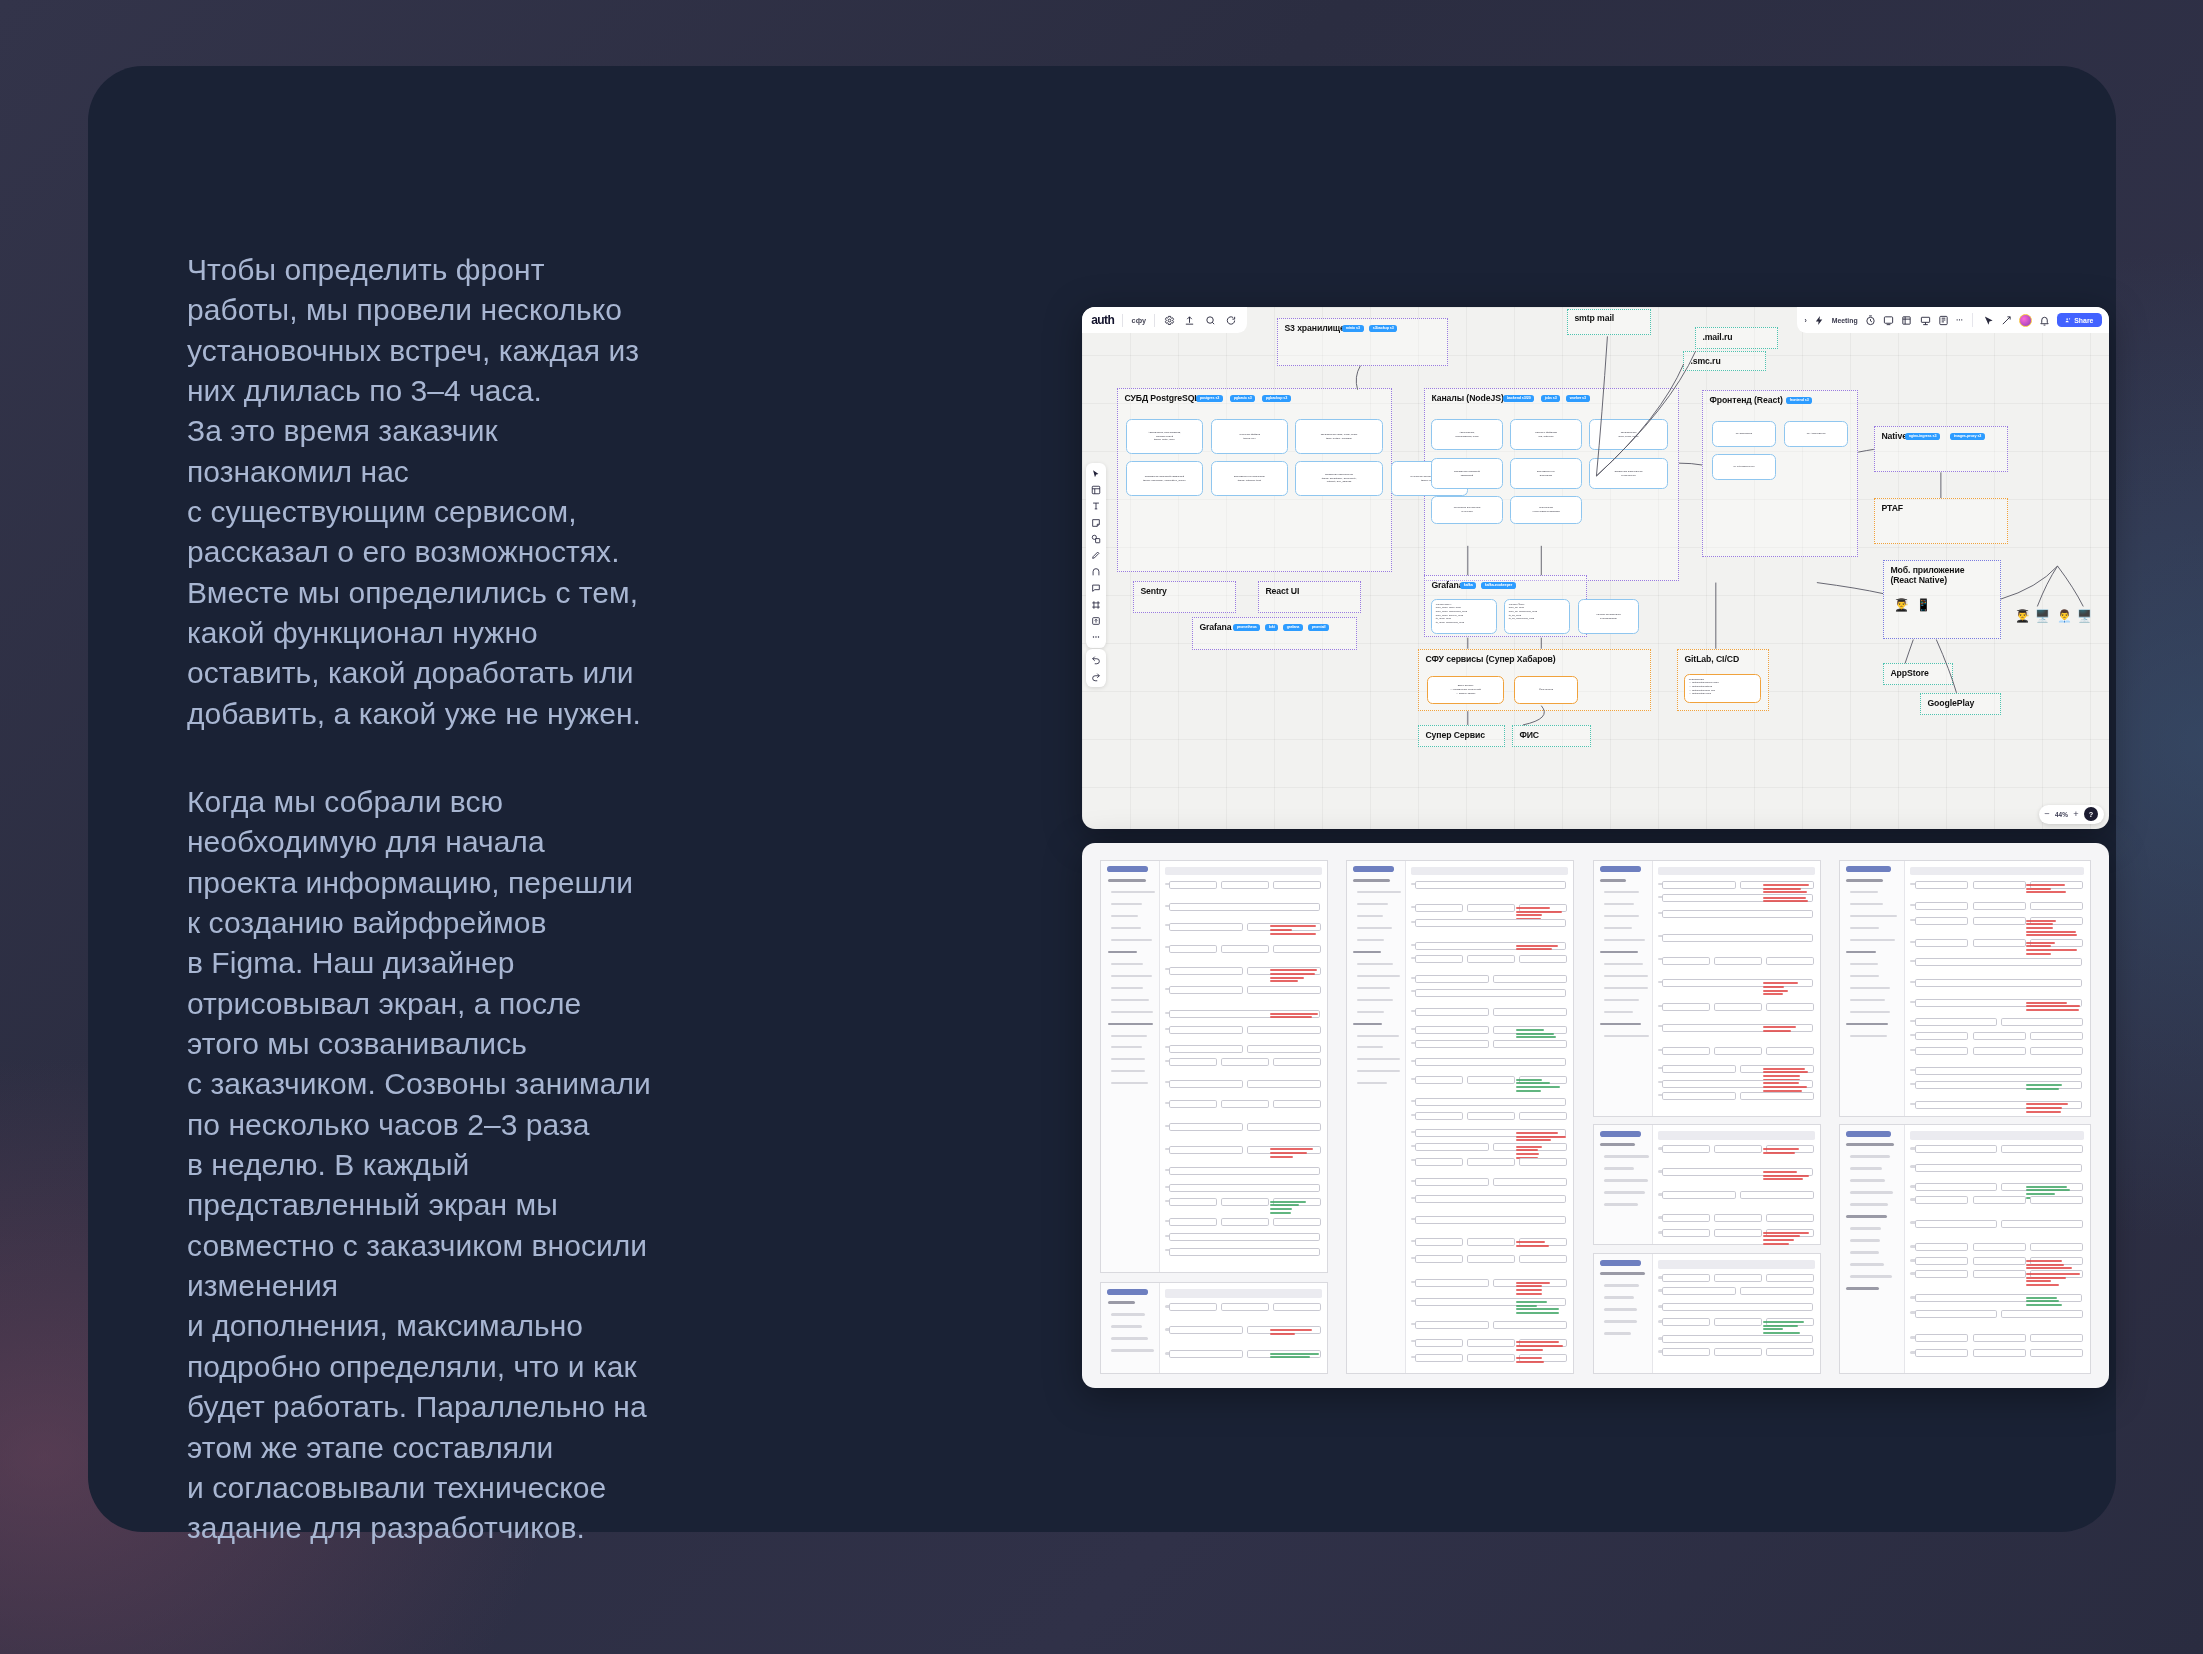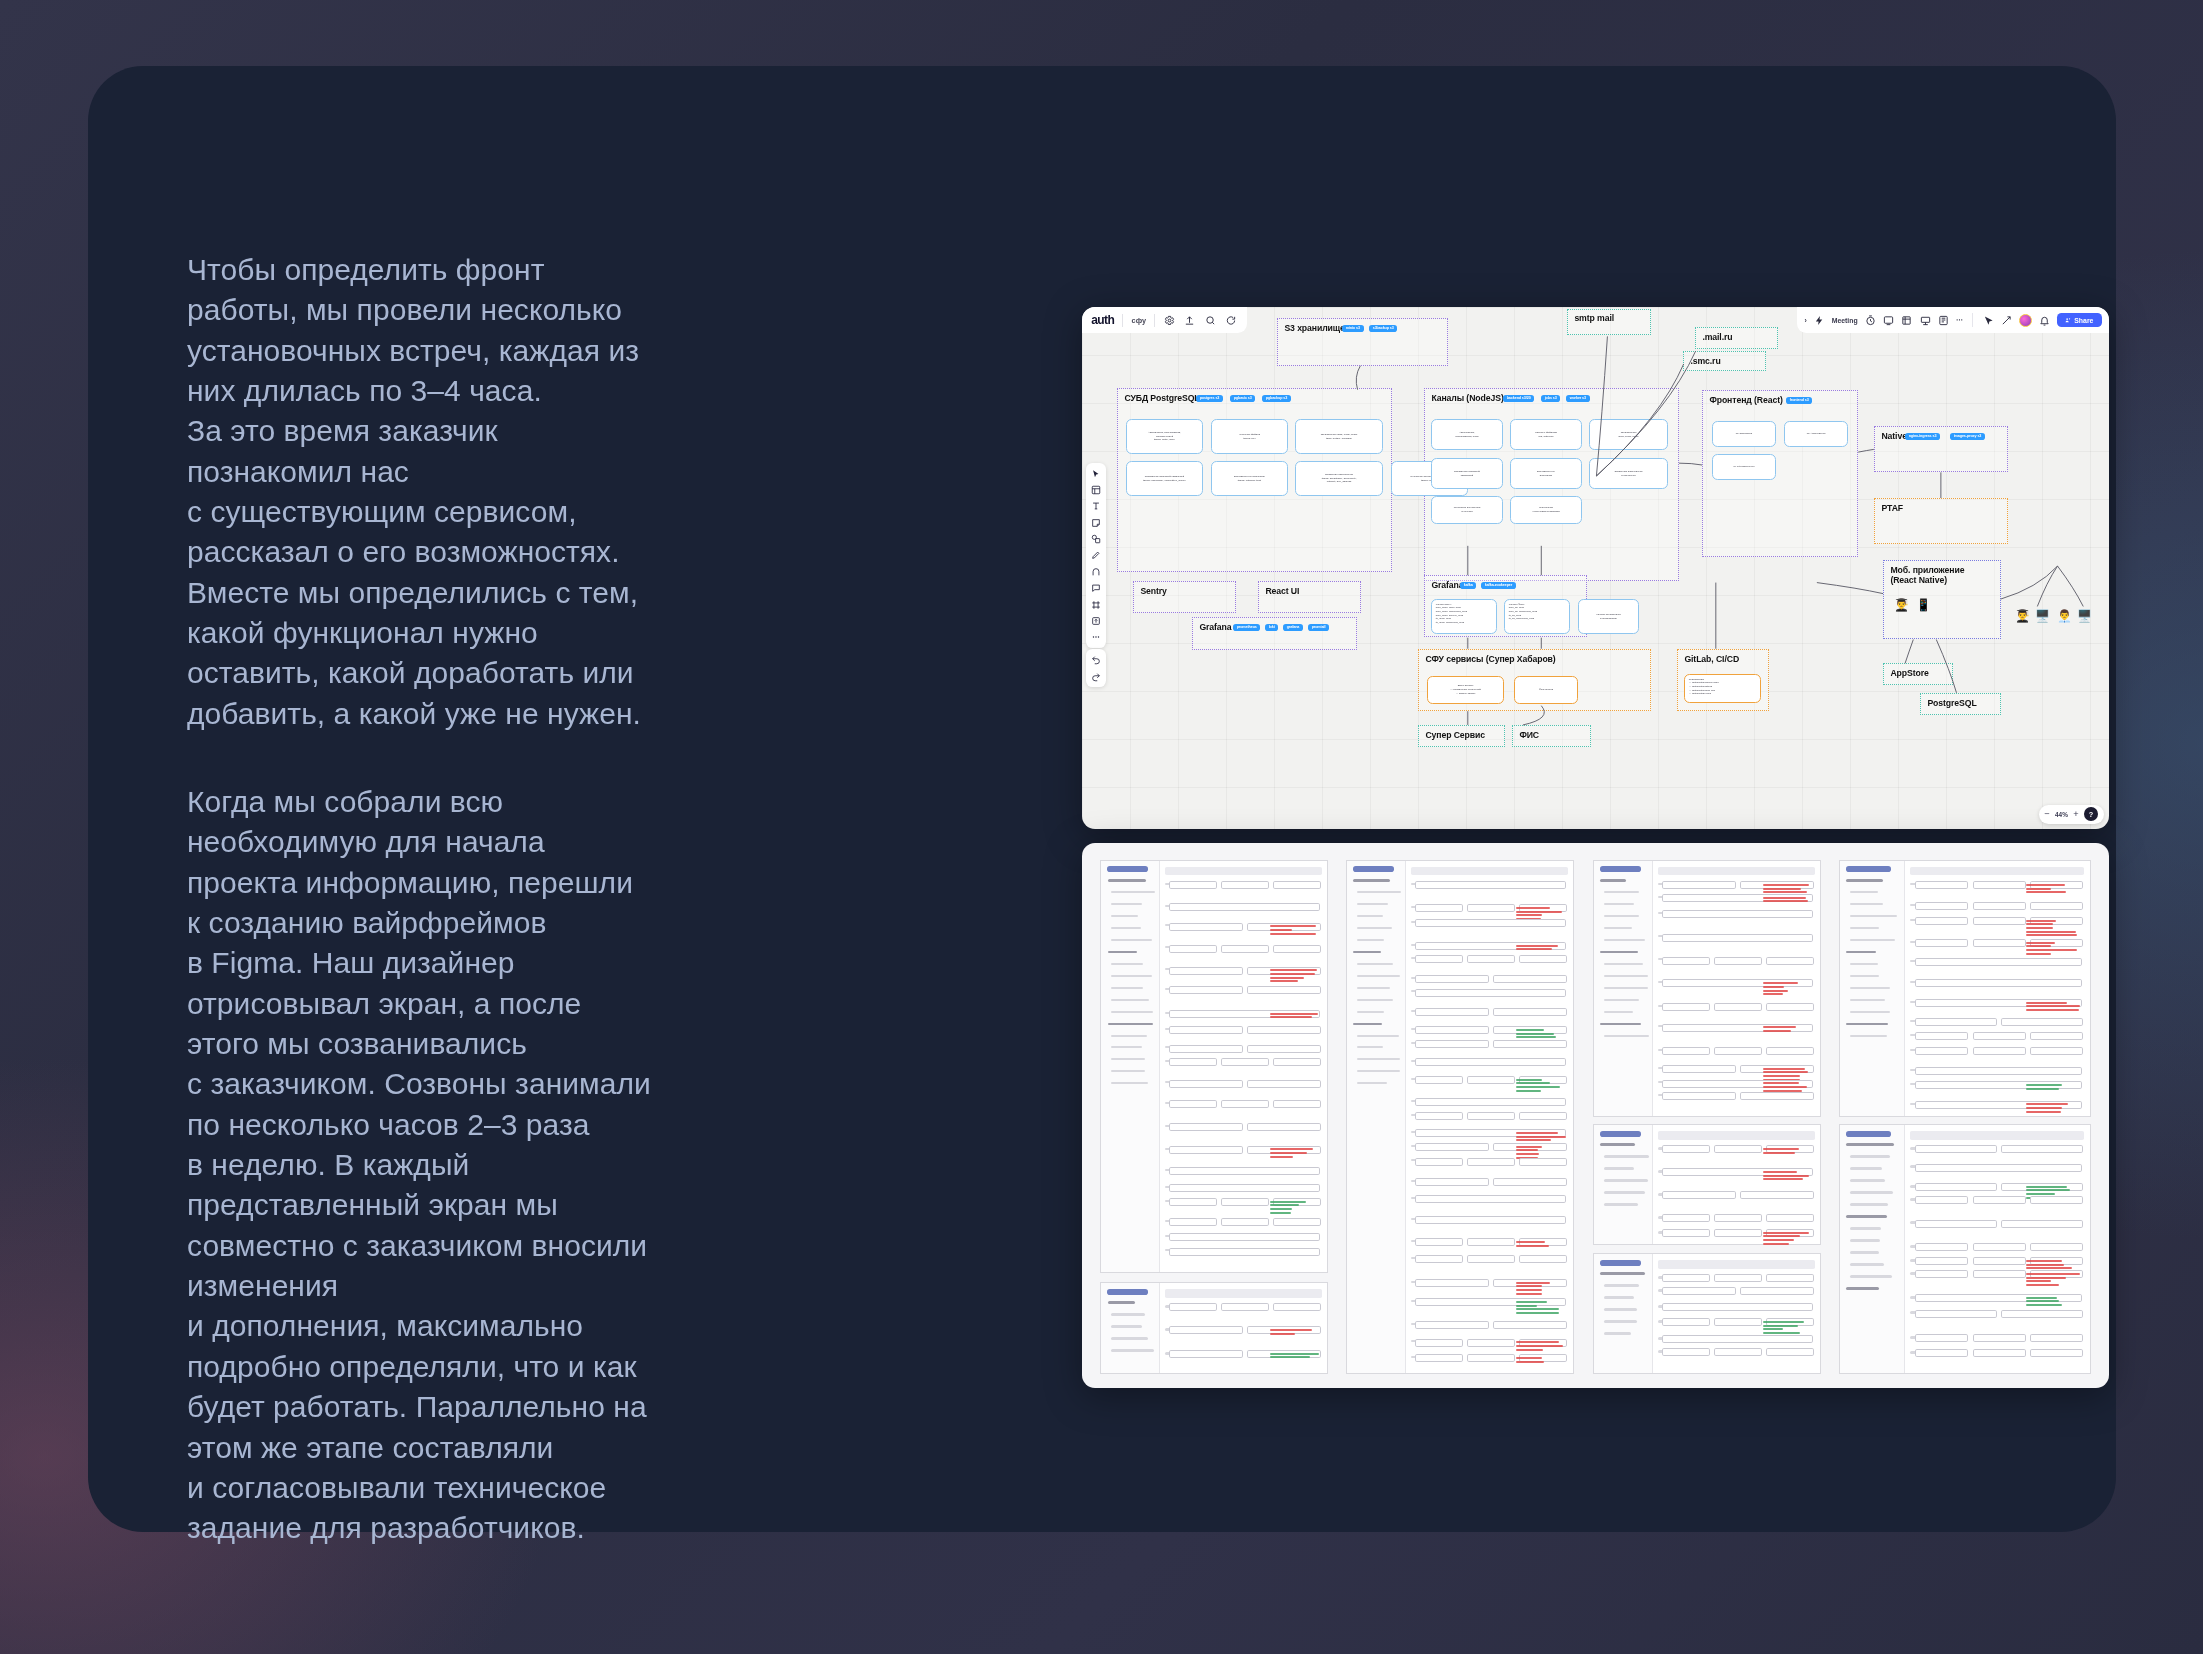--- a/index.html
+++ b/index.html
@@ -468,21 +468,21 @@
           <div class="chip" style="left: 56px;">kafka-zookeeper</div>
         </div>
         <div class="node b-indigo" style="left: 801px; top: 253px; width: 118px; height: 79px;">
           <div class="node-t two">Моб. приложение
 (React Native)</div>
         </div>
         <div class="node b-teal" style="left: 801px; top: 356px; width: 70px; height: 22px;">
           <div class="node-t">AppStore</div>
         </div>
         <div class="node b-teal" style="left: 838px; top: 386px; width: 81px; height: 22px;">
-          <div class="node-t">PostgreSQL</div>
+          <div class="node-t">GooglePlay</div>
         </div>
         <div class="node b-orange" style="left: 336px; top: 342px; width: 233px; height: 62px;">
           <div class="node-t">СФУ сервисы (Супер Хабаров)</div>
         </div>
         <div class="node b-orange" style="left: 595px; top: 342px; width: 92px; height: 62px;">
           <div class="node-t">GitLab, CI/CD</div>
         </div>
         <div class="node b-teal" style="left: 336px; top: 418px; width: 87px; height: 22px;">
           <div class="node-t">Супер Сервис</div>
         </div>

